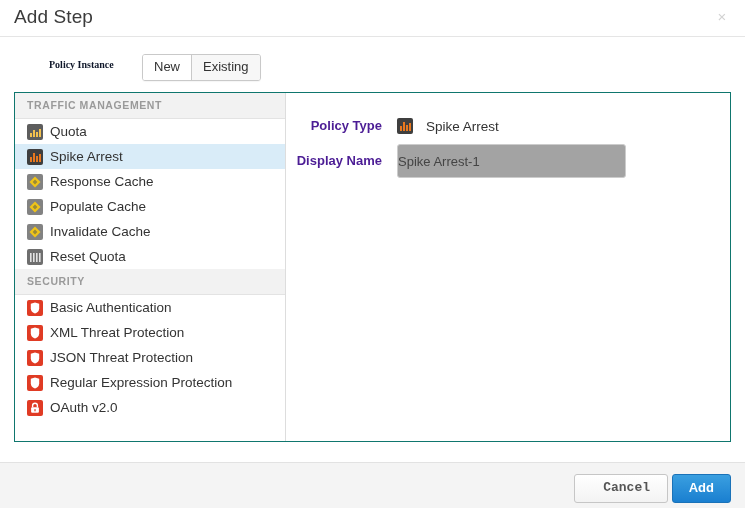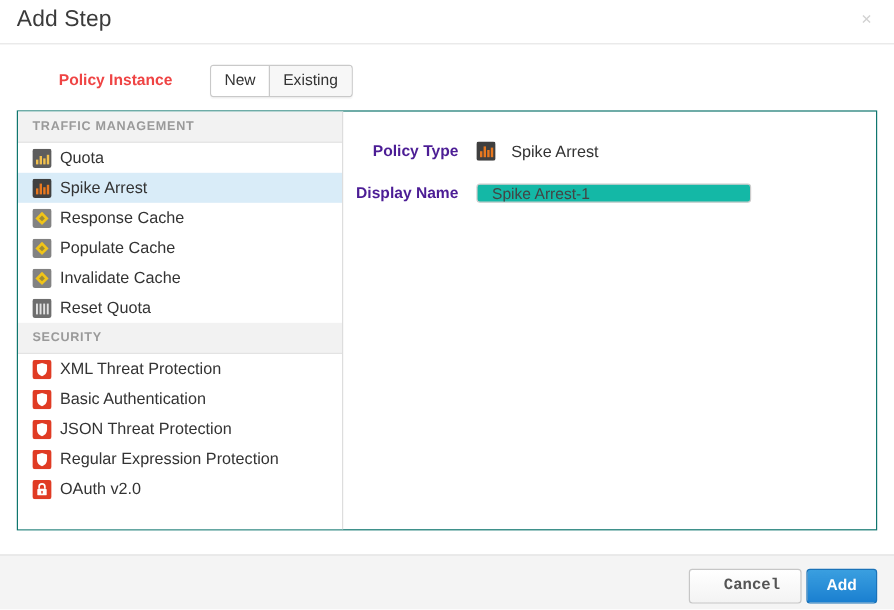--- a/index.html
+++ b/index.html
@@ -55,34 +55,34 @@
     position: absolute;
     left: 0;
     top: 54px;
     width: 745px;
     height: 28px;
   }
   .instance-label {
     position: absolute;
     left: 49px;
     top: 5px;
-    font-size: 13px;
+    font-size: 10px;
     font-weight: bold;
-    color: #ef4444;
+    color: #0f172a;
+    font-family: Liberation Serif, serif;
   }
   .btn-group {
     position: absolute;
     left: 142px;
     top: 0;
     display: flex;
     border: 1px solid #c9c9c9;
     border-radius: 3px;
     overflow: hidden;
     box-shadow: 0 1px 1px rgba(0,0,0,0.04);
-    margin-left: 33px;
   }
   .btn-group .seg {
     font-size: 13px;
     padding: 5px 11px 6px 11px;
     background: #f7f7f7;
     color: #333333;
     cursor: pointer;
     user-select: none;
     line-height: 14px;
   }
@@ -180,29 +180,29 @@
     display: flex;
     align-items: center;
     font-size: 13.5px;
     color: #333333;
   }
   .policy-type-value .label {
     margin-left: 13px;
   }
   .text-input {
     width: 229px;
-    height: 16px;
+    height: 34px;
     border: 1px solid #cccccc;
     border-radius: 3px;
     box-sizing: border-box;
     font-family: "Liberation Sans", sans-serif;
     font-size: 13px;
     color: #444444;
-    padding: 0 12px;
-    background: #14b8a6;
+    padding: 0 0;
+    background: #a3a3a3;
     outline: none;
   }
 
   
   .footer {
     position: absolute;
     left: 0;
     top: 462px;
     width: 745px;
     height: 46px;
@@ -335,31 +335,31 @@
 
     <div class="group-head">SECURITY</div>
 
     <div class="policy-item">
       <span class="ico">
         <svg width="16" height="16" viewBox="0 0 16 16">
           <rect x="0" y="0" width="16" height="16" rx="2" fill="#e03b24"></rect>
           <path d="M8 2.4 L12.2 3.8 L12.2 8.2 C12.2 11 10.3 12.8 8 13.6 C5.7 12.8 3.8 11 3.8 8.2 L3.8 3.8 Z" fill="#ffffff"></path>
         </svg>
       </span>
-      <span class="label">XML Threat Protection</span>
+      <span class="label">Basic Authentication</span>
     </div>
 
     <div class="policy-item">
       <span class="ico">
         <svg width="16" height="16" viewBox="0 0 16 16">
           <rect x="0" y="0" width="16" height="16" rx="2" fill="#e03b24"></rect>
           <path d="M8 2.4 L12.2 3.8 L12.2 8.2 C12.2 11 10.3 12.8 8 13.6 C5.7 12.8 3.8 11 3.8 8.2 L3.8 3.8 Z" fill="#ffffff"></path>
         </svg>
       </span>
-      <span class="label">Basic Authentication</span>
+      <span class="label">XML Threat Protection</span>
     </div>
 
     <div class="policy-item">
       <span class="ico">
         <svg width="16" height="16" viewBox="0 0 16 16">
           <rect x="0" y="0" width="16" height="16" rx="2" fill="#e03b24"></rect>
           <path d="M8 2.4 L12.2 3.8 L12.2 8.2 C12.2 11 10.3 12.8 8 13.6 C5.7 12.8 3.8 11 3.8 8.2 L3.8 3.8 Z" fill="#ffffff"></path>
         </svg>
       </span>
       <span class="label">JSON Threat Protection</span>

